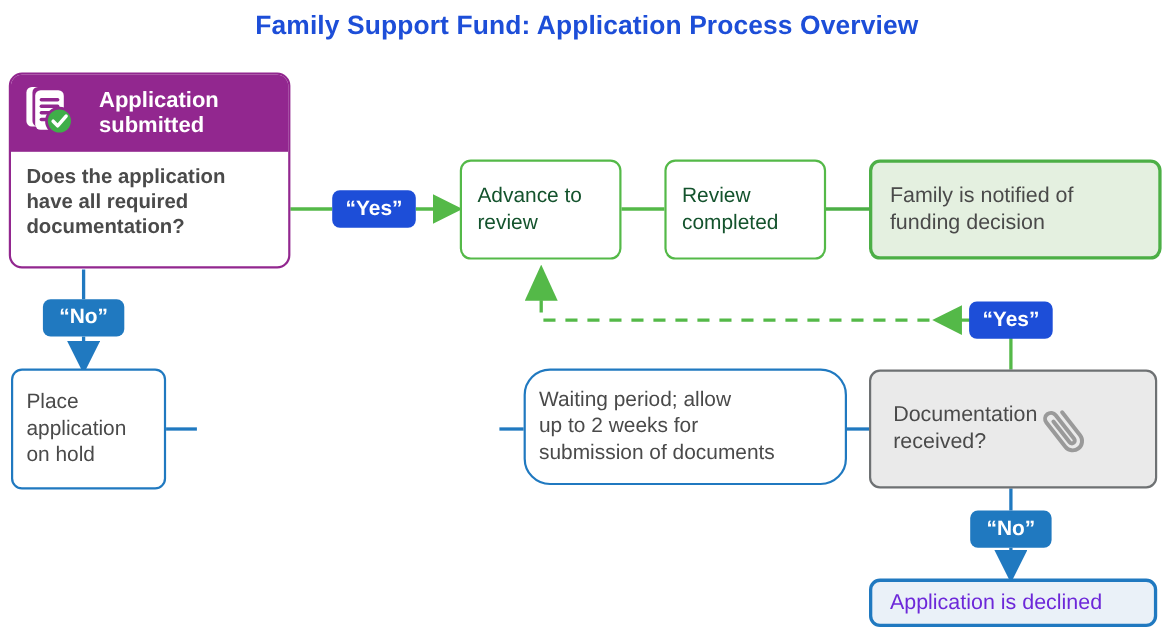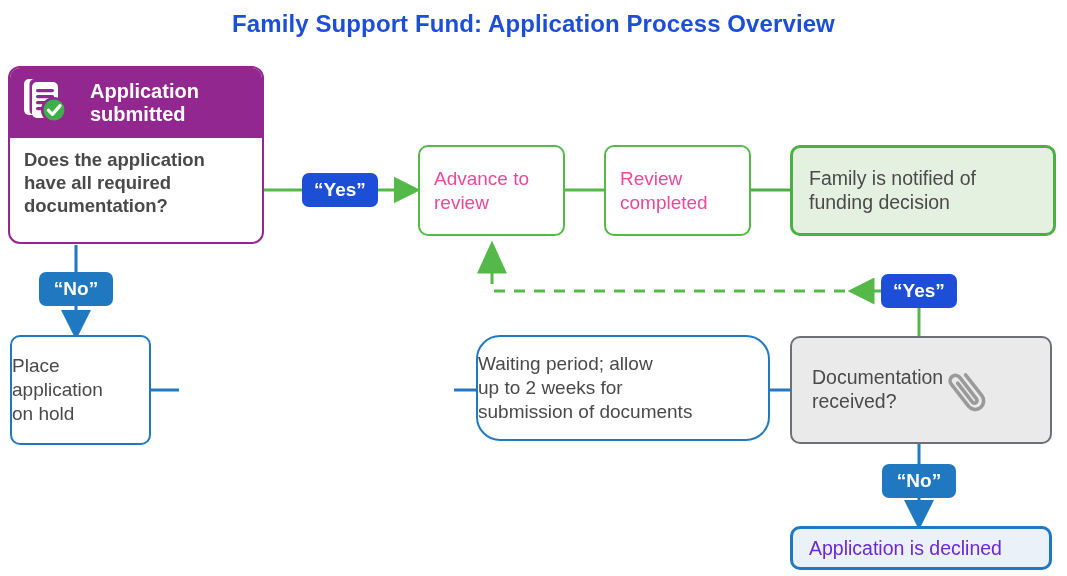--- a/index.html
+++ b/index.html
@@ -84,38 +84,38 @@
     font-weight: bold;
     line-height: 1.25;
     white-space: pre-line;
   }
   .doc-icon { width: 54px; height: 54px; flex: 0 0 54px; }
 
   
   .box-green {
     border: 2px solid #54B948;
     background: #ffffff;
-    color: #ec4899;
+    color: #14532d;
     padding: 0 14px;
     font-size: 19px;
     line-height: 1.22;
   }
   .box-green-fill {
     border: 3px solid #4CAF46;
     background: #E4F0E0;
     color: #4a4a4a;
     padding: 0 16px;
     font-size: 19.5px;
     line-height: 1.22;
   }
   .box-blue {
     border: 2px solid #2079C0;
     background: #ffffff;
     color: #4a4a4a;
-    padding: 0 0;
+    padding: 0 12px;
     font-size: 19px;
     line-height: 1.25;
   }
   .box-blue-fill {
     border: 3px solid #2079C0;
     background: #EAF1F8;
     color: #6d28d9;
     padding: 0 16px;
     font-size: 19.5px;
   }

